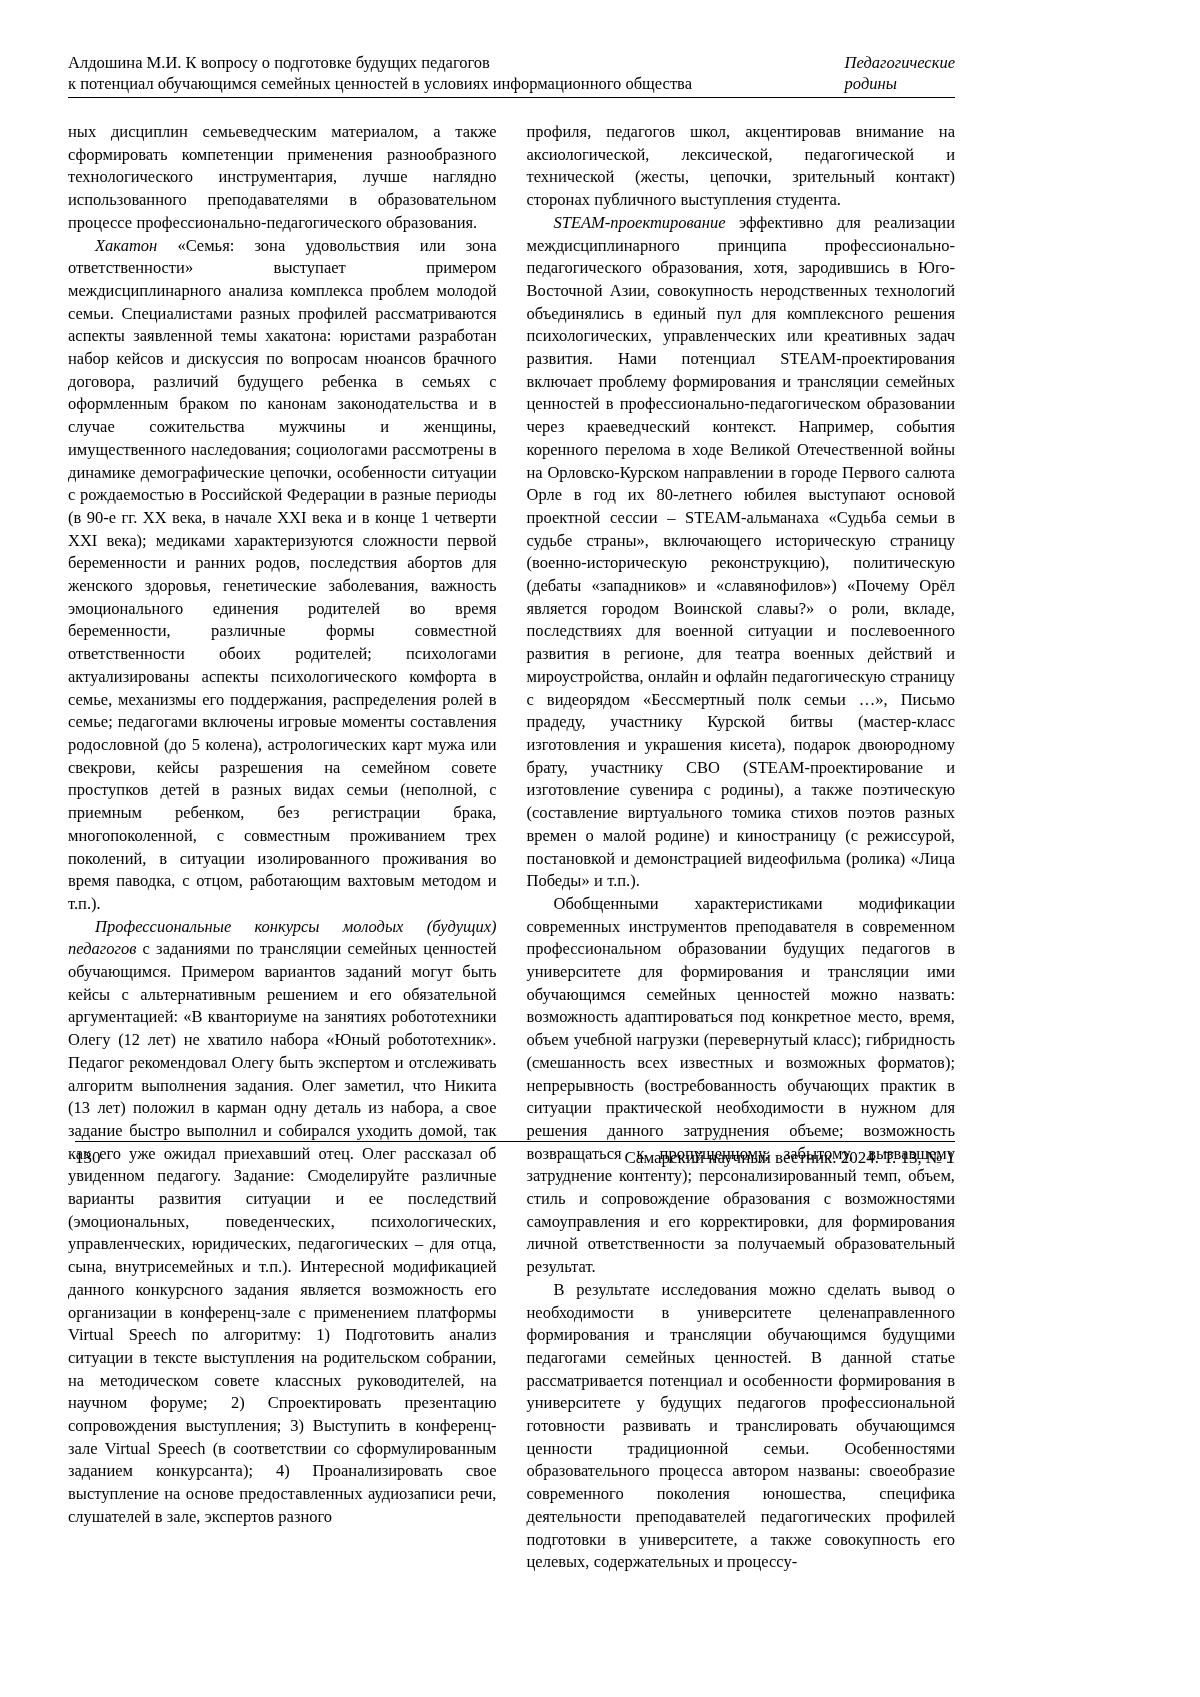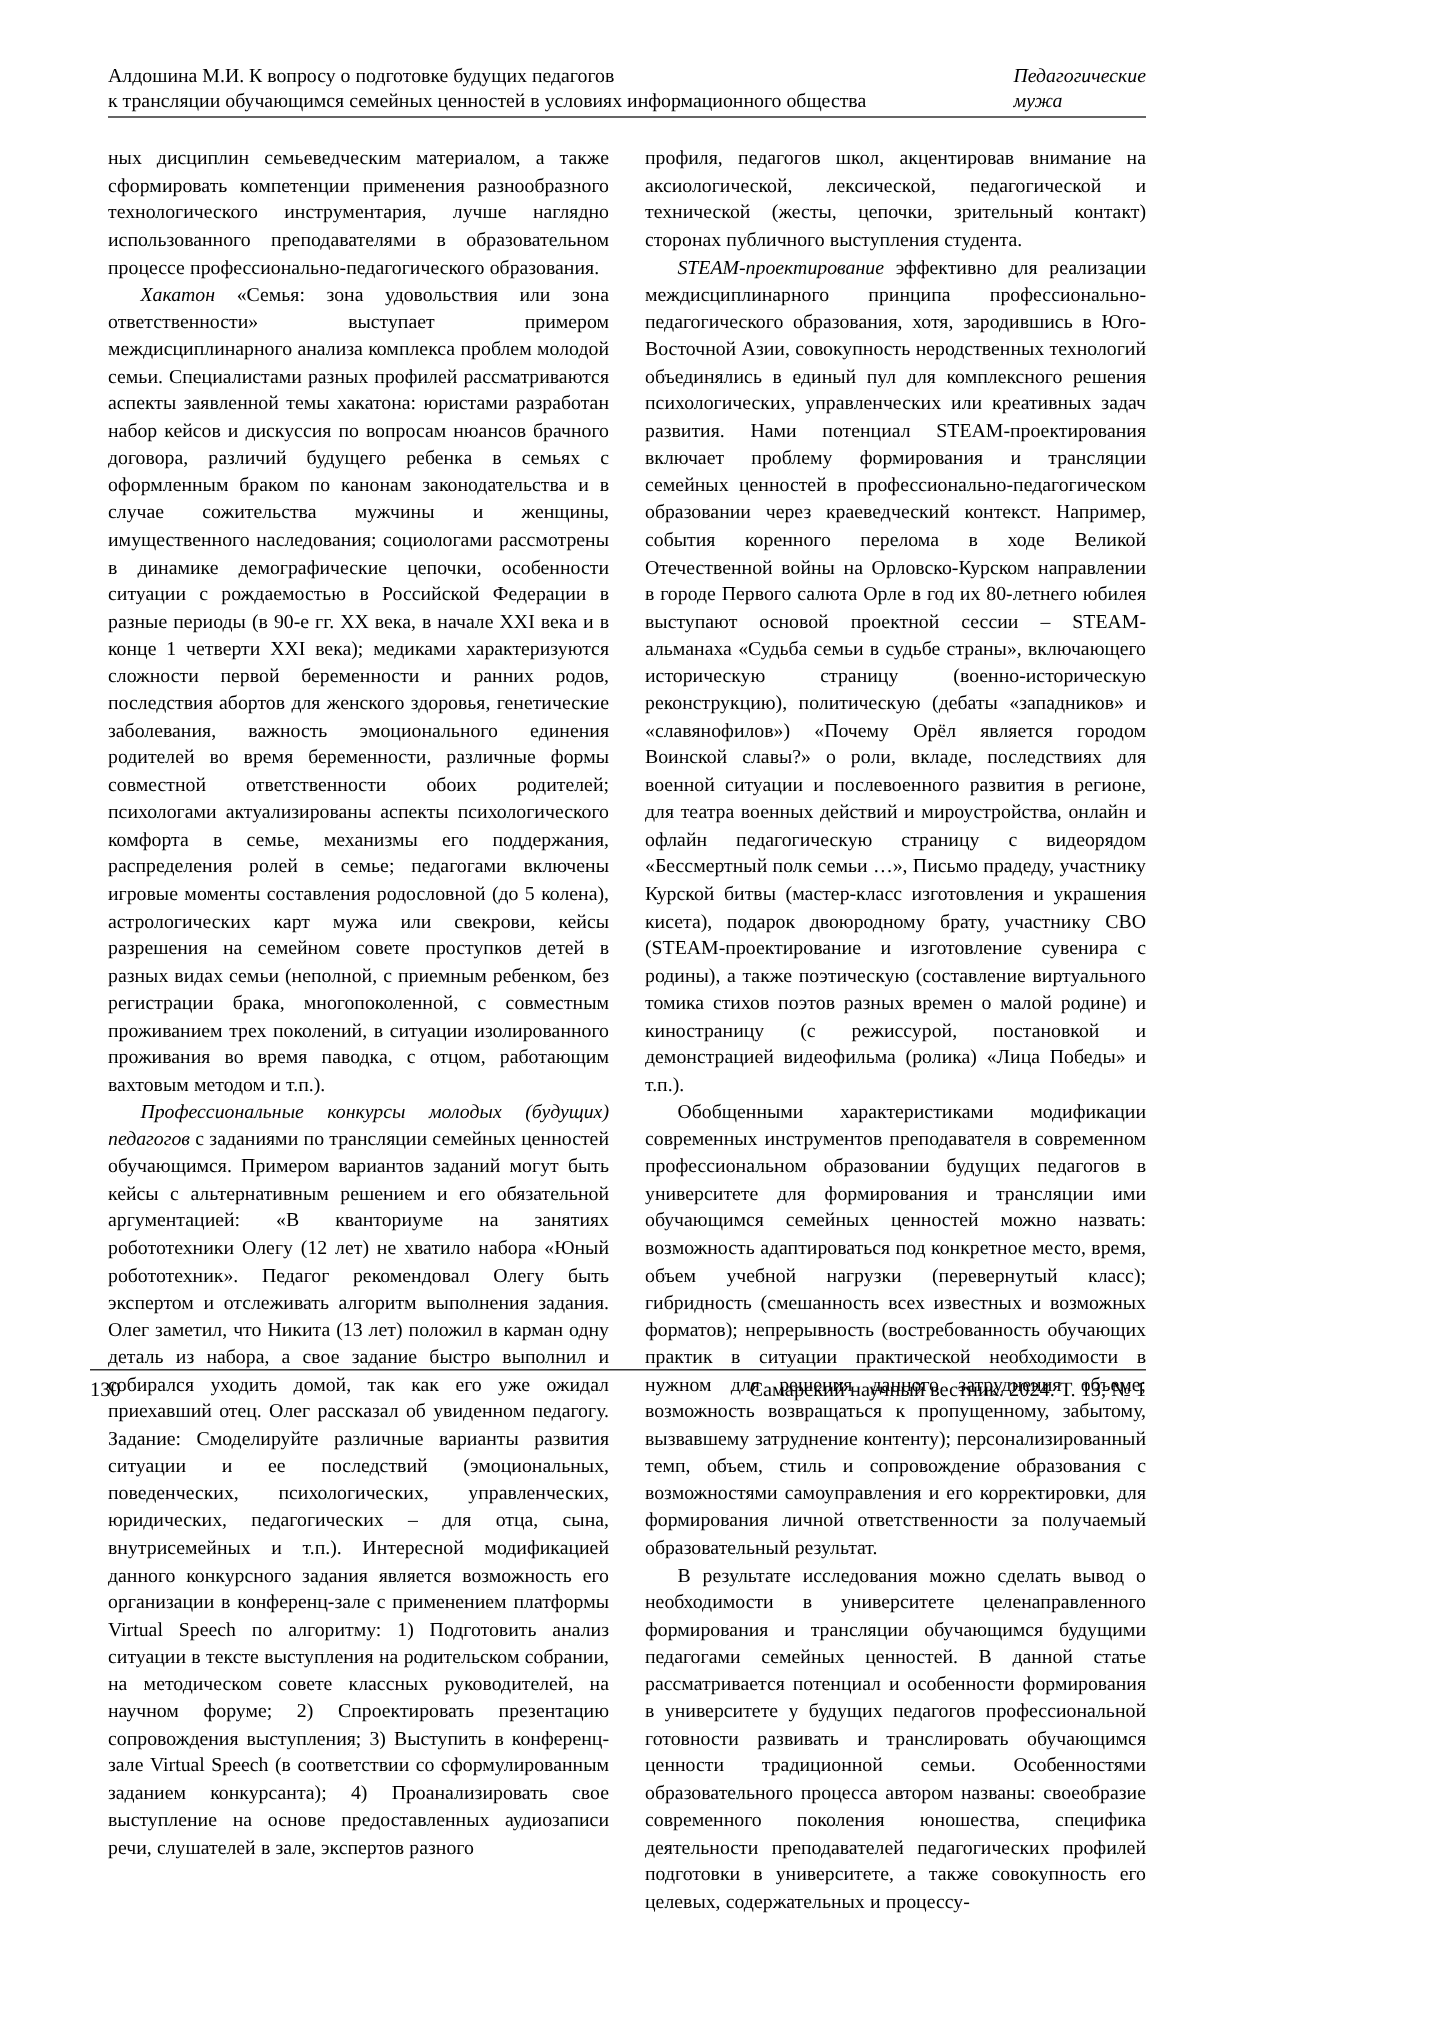--- a/index.html
+++ b/index.html
@@ -12,21 +12,21 @@
     width: 1200px;
     height: 1697px;
     overflow: hidden;
     font-family: "Liberation Serif", "DejaVu Serif", serif;
   }
   .page {
     position: relative;
     box-sizing: border-box;
     width: 1200px;
     height: 1195px;
-    padding: 52px 245px 0 90px;
+    padding: 52px 245px 0 68px;
   }
   
   .running-head {
     font-size: 16.5px;
     line-height: 21px;
   }
   .head-row {
     display: flex;
     justify-content: space-between;
     align-items: flex-start;
@@ -85,25 +85,25 @@
 </style>
 </head>
 <body>
 
 <div class="page">
 
   <header class="running-head">
     <div class="head-row">
       <div class="head-left">
         <div>Алдошина М.И. К вопросу о подготовке будущих педагогов</div>
-        <div>к трансляции обучающимся семейных ценностей в условиях информационного общества</div>
+        <div>к потенциал обучающимся семейных ценностей в условиях информационного общества</div>
       </div>
       <div class="head-right">
         <div>Педагогические</div>
-        <div>мужа</div>
+        <div>родины</div>
       </div>
     </div>
     <hr class="head-rule">
   </header>
 
   <main class="columns">
     <section class="col" id="col-left">
         <p class="para"><span>ных дисциплин семьеведческим материалом, а также сформировать компетенции применения разнообразного технологического инструментария, лучше наглядно использованного преподавателями в образовательном процессе профессионально-педагогического образования.</span></p>
         <p class="para indent"><span class="it">Хакатон</span><span> «Семья: зона удовольствия или зона ответственности» выступает примером междисциплинарного анализа комплекса проблем молодой семьи. Специалистами разных профилей рассматриваются аспекты заявленной темы хакатона: юристами разработан набор кейсов и дискуссия по вопросам нюансов брачного договора, различий будущего ребенка в семьях с оформленным браком по канонам законодательства и в случае сожительства мужчины и женщины, имущественного наследования; социологами рассмотрены в динамике демографические цепочки, особенности ситуации с рождаемостью в Российской Федерации в разные периоды (в 90-е гг. XX века, в начале XXI века и в конце 1 четверти XXI века); медиками характеризуются сложности первой беременности и ранних родов, последствия абортов для женского здоровья, генетические заболевания, важность эмоционального единения родителей во время беременности, различные формы совместной ответственности обоих родителей; психологами актуализированы аспекты психологического комфорта в семье, механизмы его поддержания, распределения ролей в семье; педагогами включены игровые моменты составления родословной (до 5 колена), астрологических карт мужа или свекрови, кейсы разрешения на семейном совете проступков детей в разных видах семьи (неполной, с приемным ребенком, без регистрации брака, многопоколенной, с совместным проживанием трех поколений, в ситуации изолированного проживания во время паводка, с отцом, работающим вахтовым методом и т.п.).</span></p>
         <p class="para indent"><span class="it">Профессиональные конкурсы молодых (будущих) педагогов</span><span> с заданиями по трансляции семейных ценностей обучающимся. Примером вариантов заданий могут быть кейсы с альтернативным решением и его обязательной аргументацией: «В кванториуме на занятиях робототехники Олегу (12 лет) не хватило набора «Юный робототехник». Педагог рекомендовал Олегу быть экспертом и отслеживать алгоритм выполнения задания. Олег заметил, что Никита (13 лет) положил в карман одну деталь из набора, а свое задание быстро выполнил и собирался уходить домой, так как его уже ожидал приехавший отец. Олег рассказал об увиденном педагогу. Задание: Смоделируйте различные варианты развития ситуации и ее последствий (эмоциональных, поведенческих, психологических, управленческих, юридических, педагогических – для отца, сына, внутрисемейных и т.п.). Интересной модификацией данного конкурсного задания является возможность его организации в конференц-зале с применением платформы Virtual Speech по алгоритму: 1) Подготовить анализ ситуации в тексте выступления на родительском собрании, на методическом совете классных руководителей, на научном форуме; 2) Спроектировать презентацию сопровождения выступления; 3) Выступить в конференц-зале Virtual Speech (в соответствии со сформулированным заданием конкурсанта); 4) Проанализировать свое выступление на основе предоставленных аудиозаписи речи, слушателей в зале, экспертов разного</span></p>

